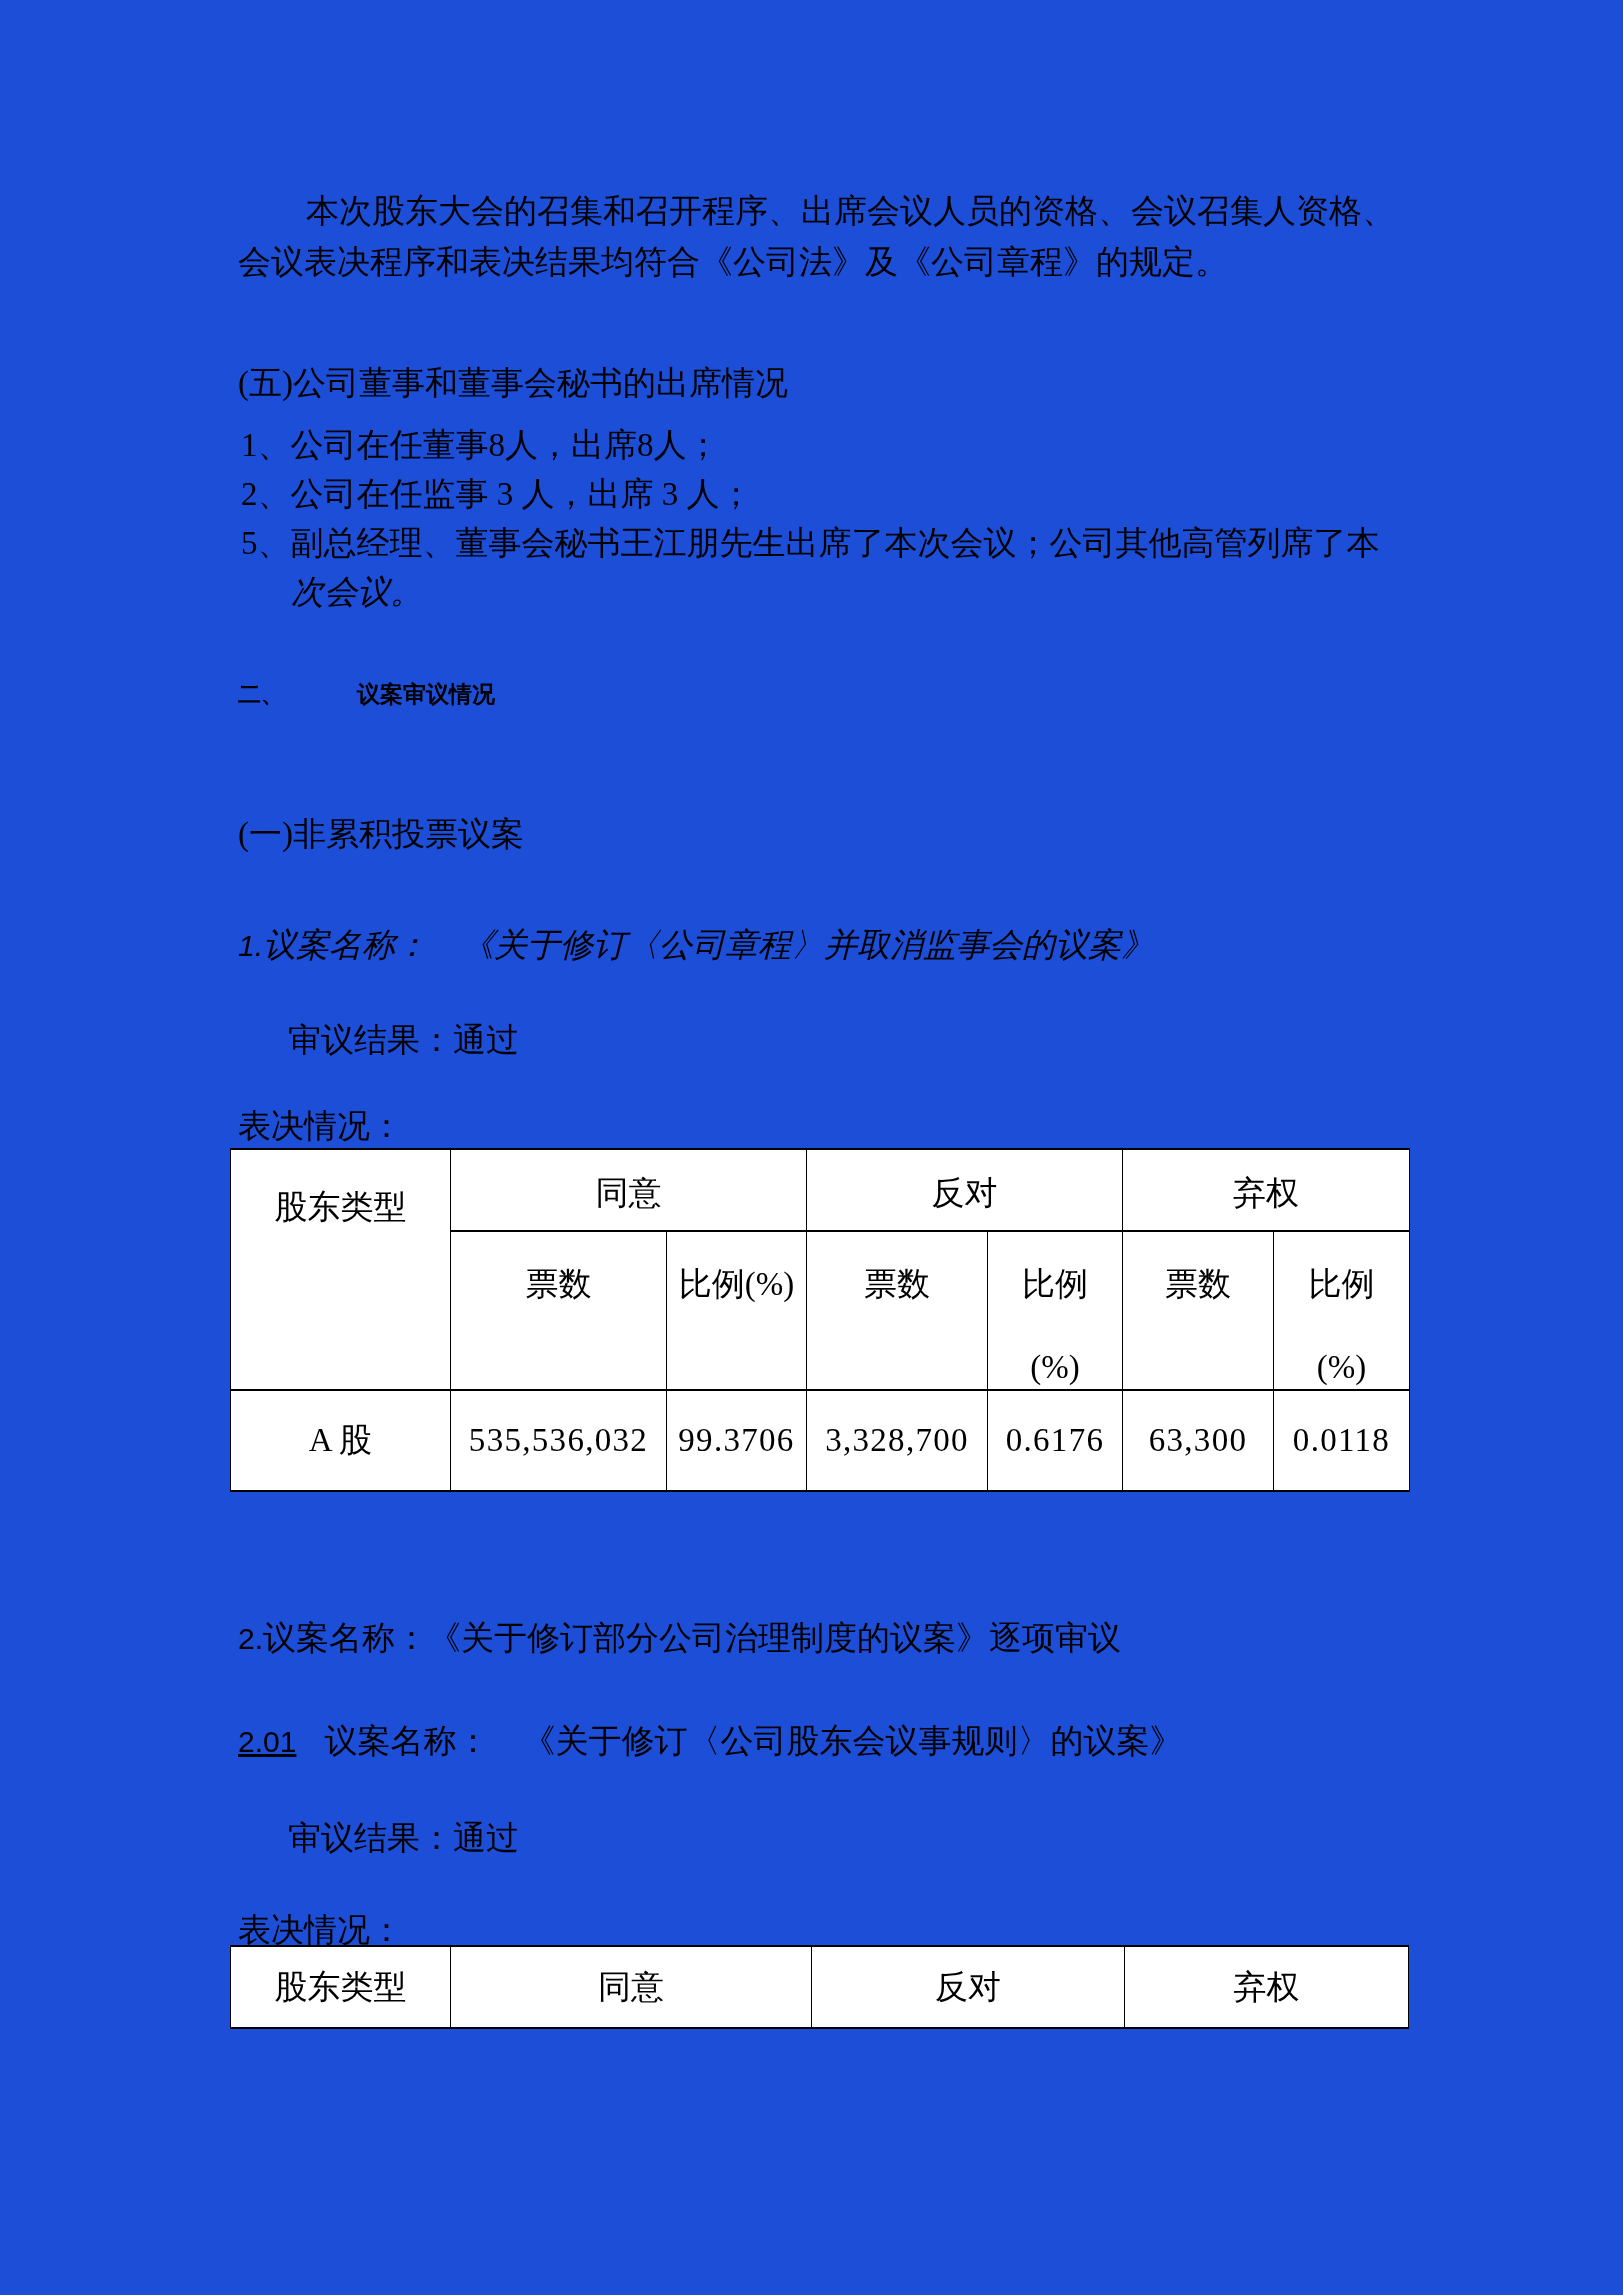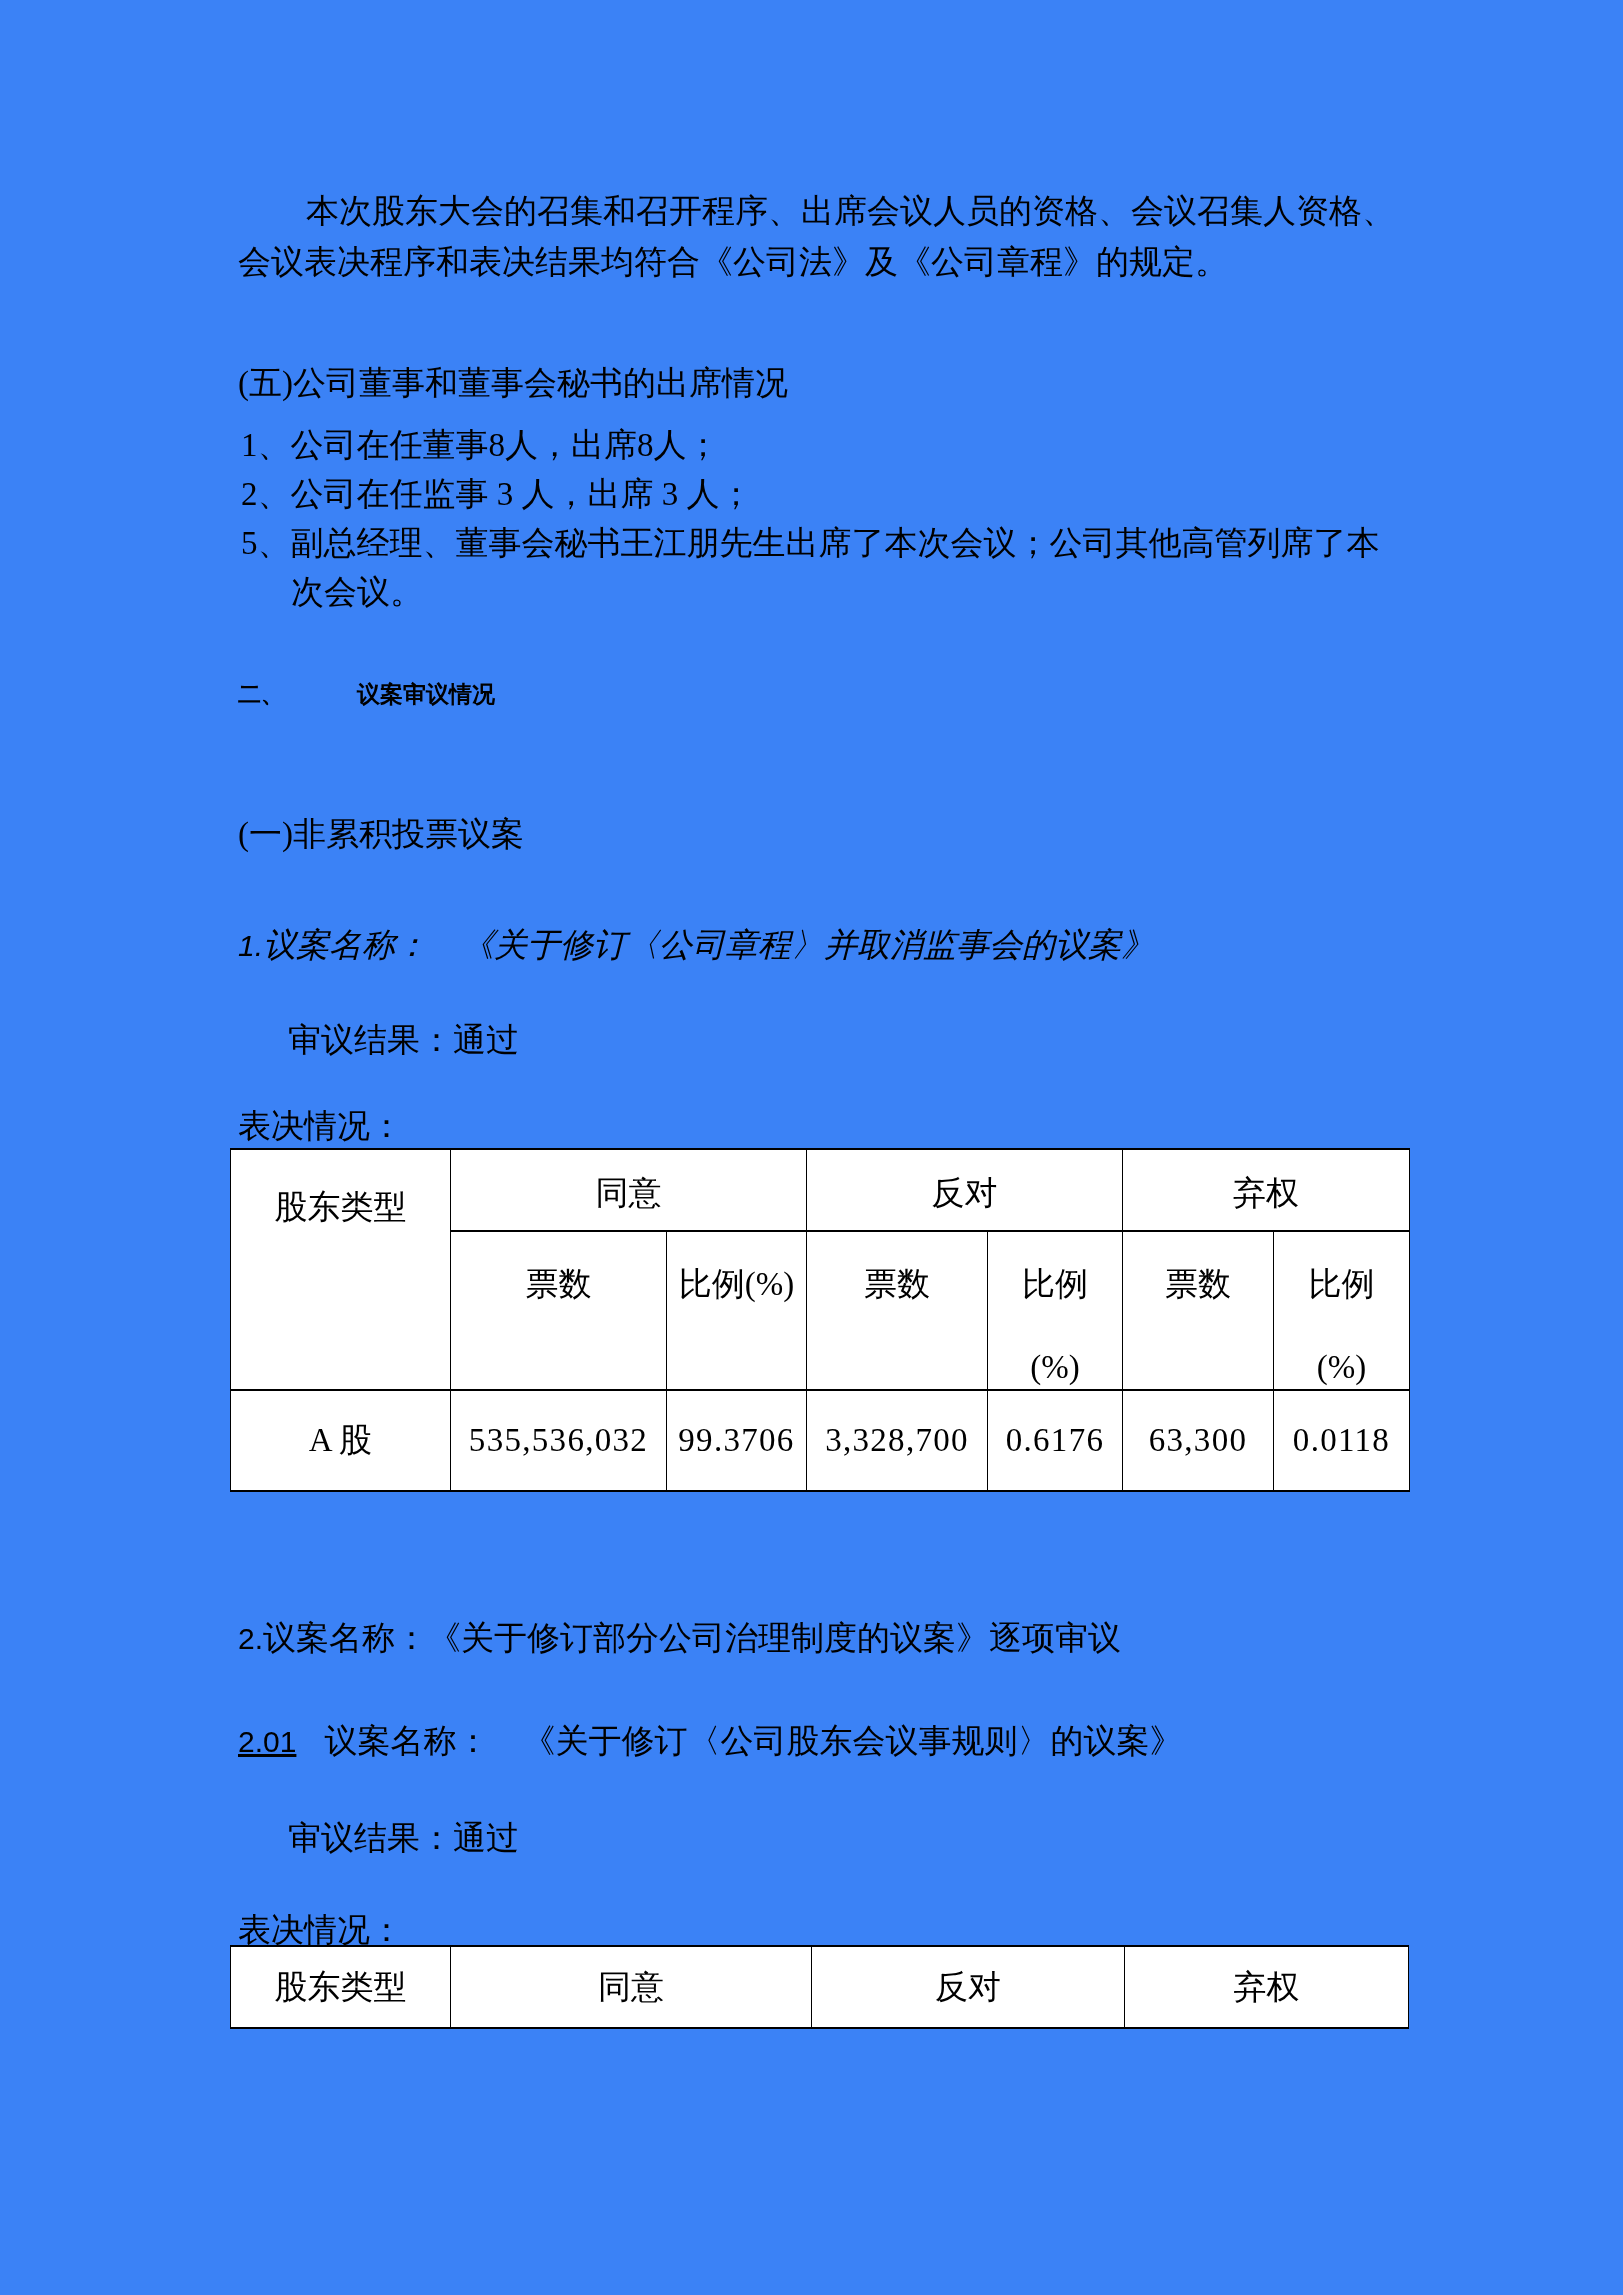--- a/index.html
+++ b/index.html
@@ -1,21 +1,21 @@
 <!DOCTYPE html>
 <html style="font-size:10.5px"><head>
 <meta charset="utf-8">
 <style>
   html, body { margin: 0; padding: 0; background: #888; }
   .page {
     position: relative;
     width: 1623px;
     height: 2295px;
     margin: 0 auto;
-    background: #3b82f6;
+    background: #1d4ed8;
     color: #000000;
     font-family: "Liberation Serif", "DejaVu Serif", serif;
     font-size: 33px;
     overflow: hidden;
   }
   .abs { position: absolute; }
 
   
   .intro { left: 238px; top: 186px; width: 1197px; line-height: 51px; }
   .intro .l1 { display: block; padding-left: 68px; }
@@ -40,21 +40,21 @@
   
   .num {
     font-family: "Liberation Sans", "DejaVu Sans", sans-serif;
     font-size: 30px;
   }
   .num.sp { margin-right: 28px; text-decoration: underline; }
 
   
   .list { left: 241px; top: 421px; line-height: 49px; width: 1197px; }
   .list .row { display: block; }
-  .list .wrap2 { padding-left: 50px; }
+  .list .wrap2 { padding-left: 50px; font-style: italic; }
 
   
   table.vt {
     position: absolute;
     border-collapse: collapse;
     table-layout: fixed;
     background: #fff;
   }
   table.vt td {
     border: 1.3px solid #000;

